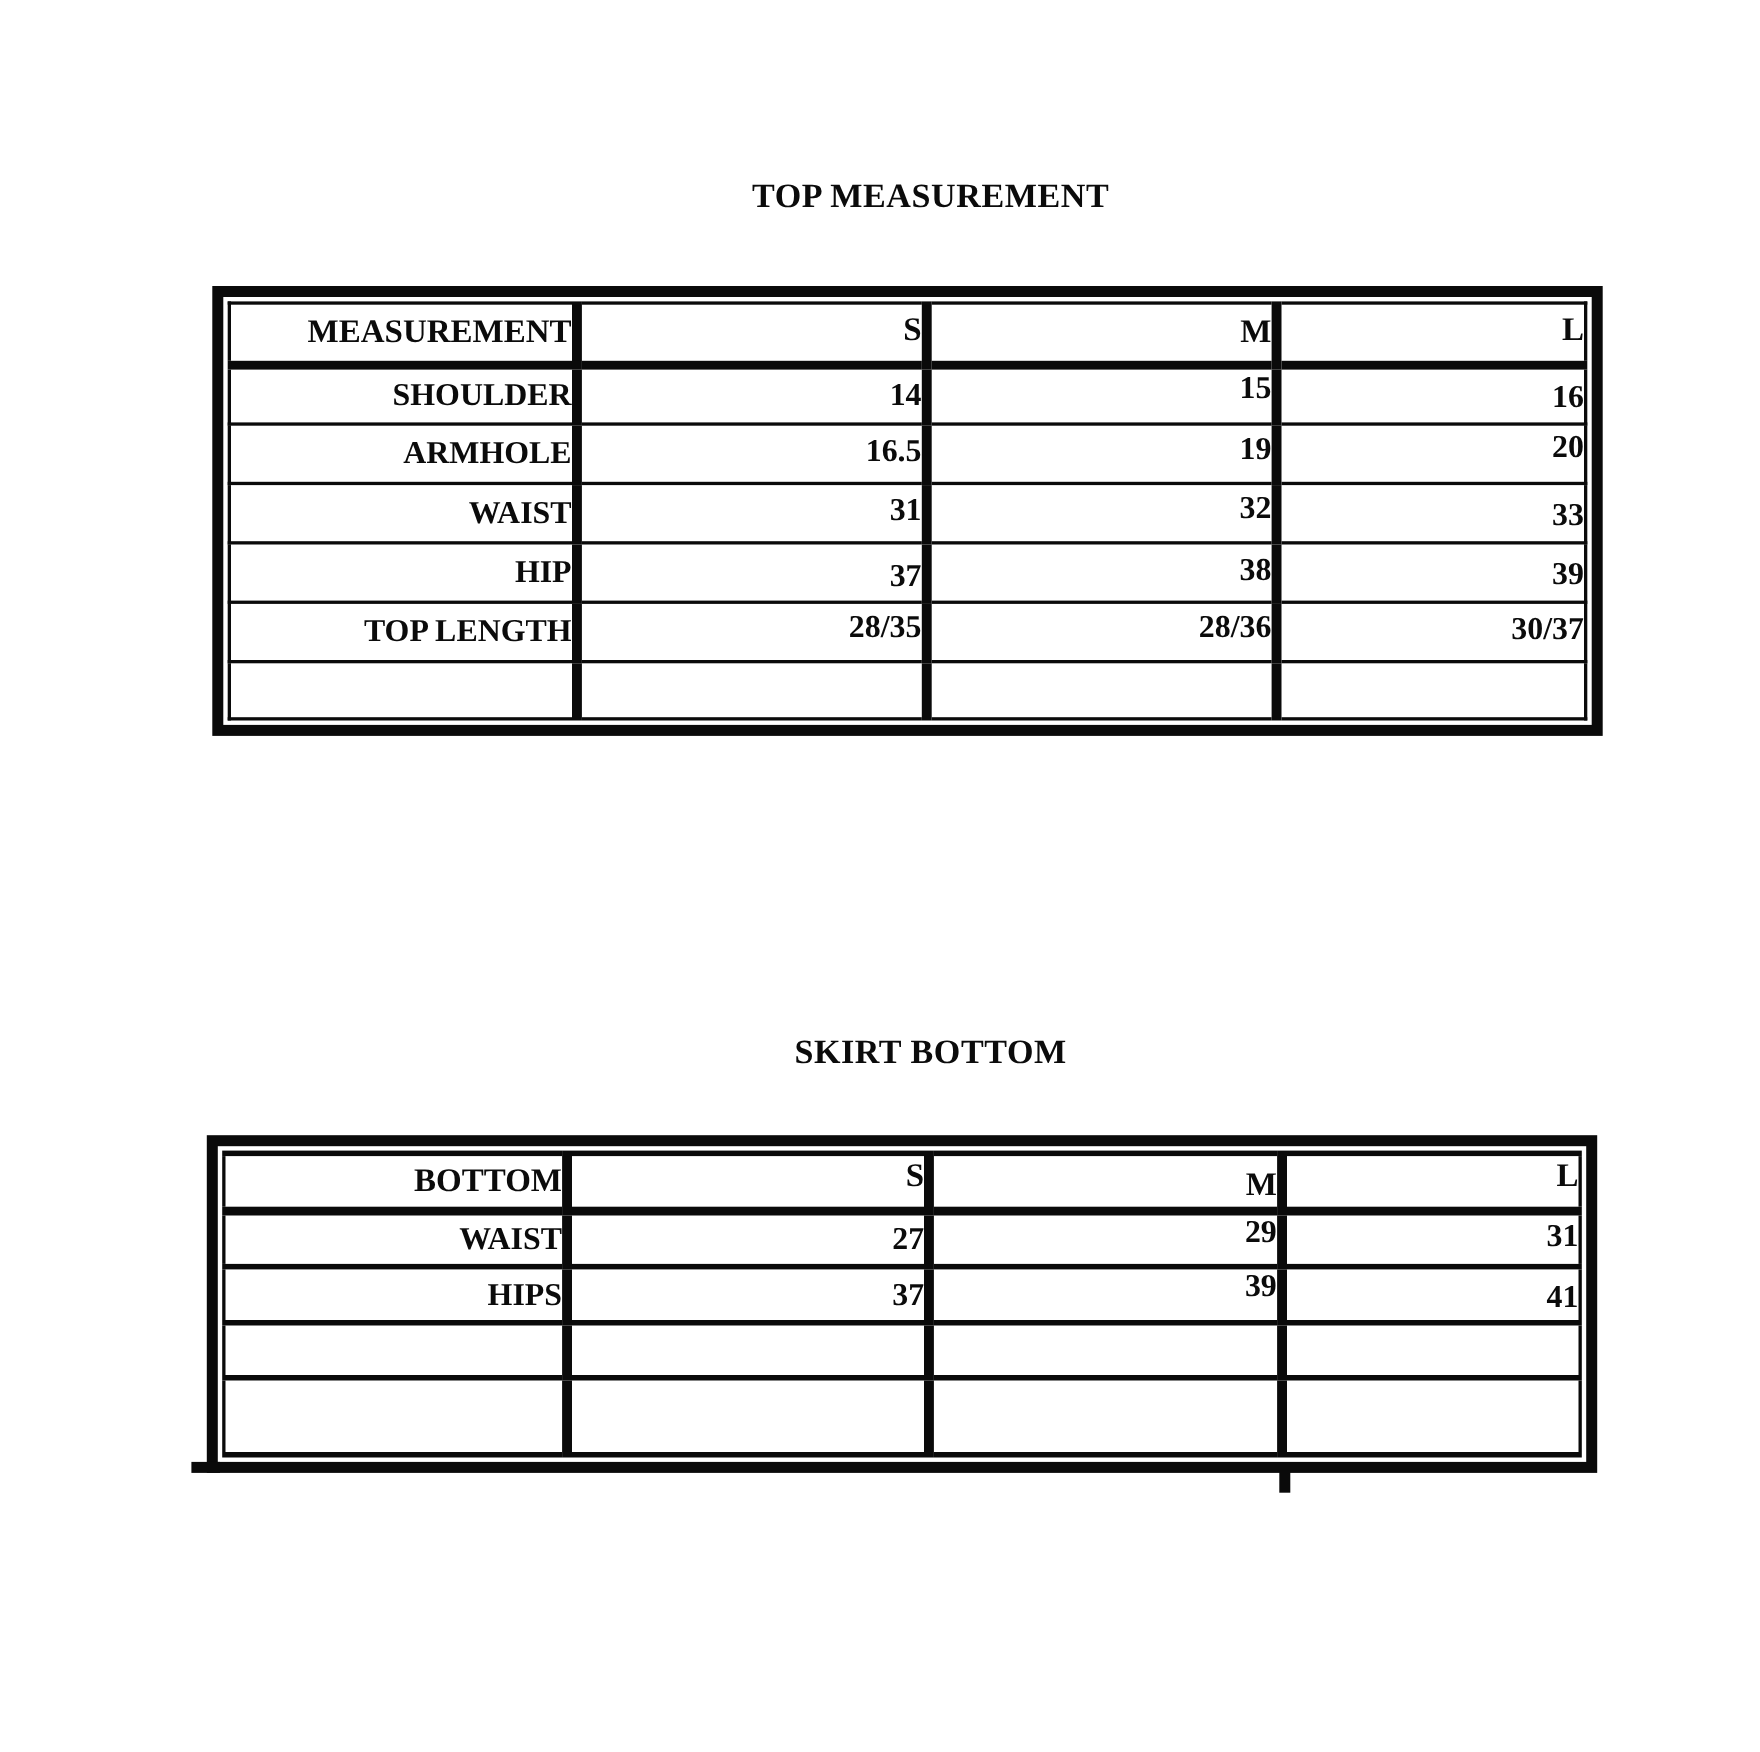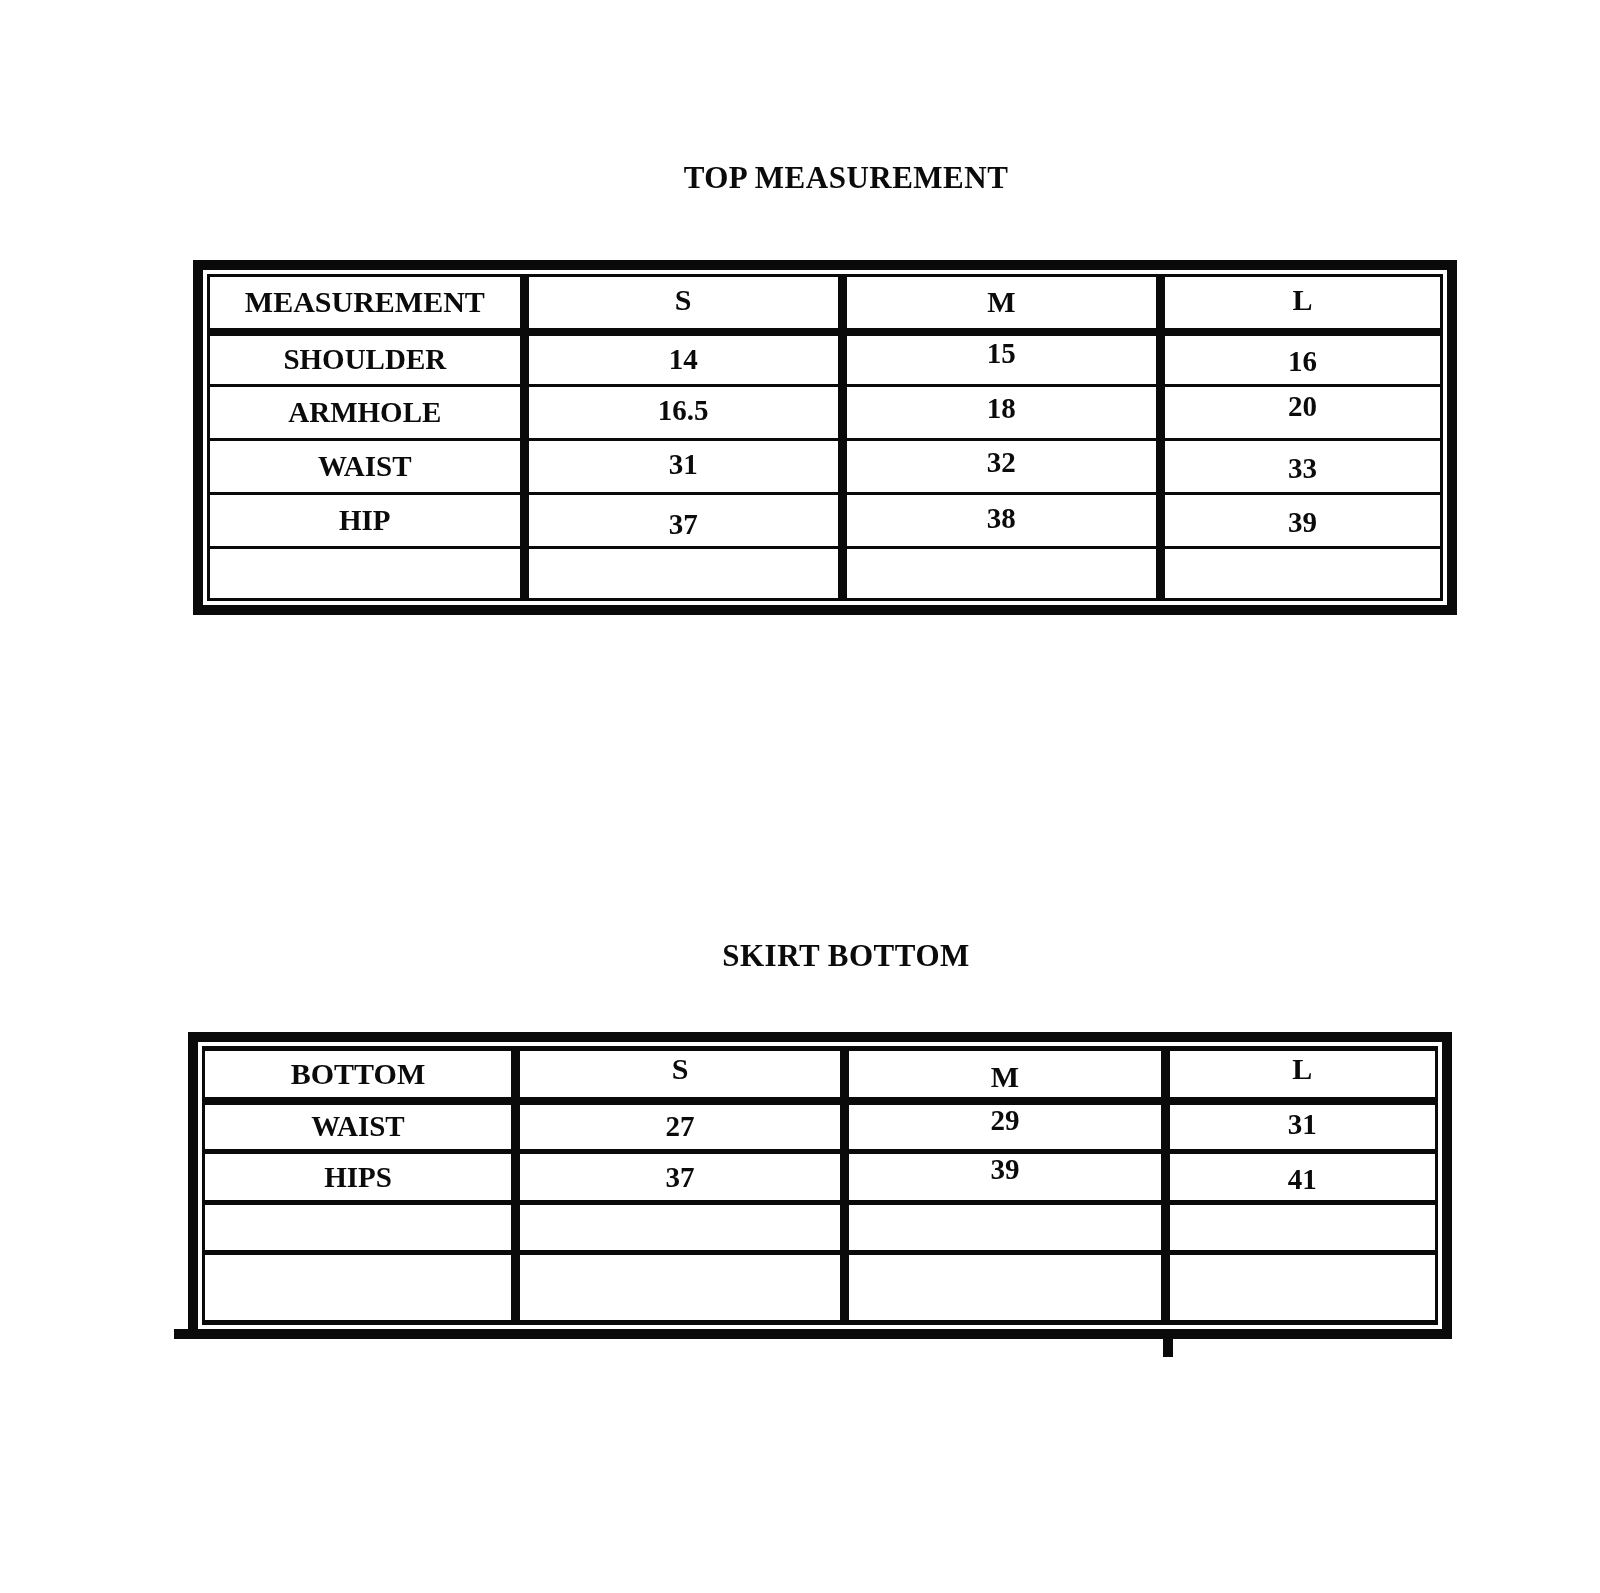--- a/index.html
+++ b/index.html
@@ -68,21 +68,21 @@
   
   table.size-table {
     width: 100%;
     border-collapse: collapse;
     table-layout: fixed;
   }
   table.size-table td {
     border: 3px solid #0a0a0a;
     border-left-width: 9px;
     border-right-width: 9px;
-    text-align: center;
+    text-align: right;
     vertical-align: middle;
     font-weight: bold;
     font-size: 29px;
     padding: 0;
     overflow: hidden;
   }
   table.size-table td:first-child { border-left-width: 3px; }
   table.size-table td:last-child  { border-right-width: 3px; }
   table.size-table thead td { border-bottom-width: 8px; font-size: 30px; }
   table.size-table td span {
@@ -169,34 +169,40 @@
       <tbody>
           <tr>
             <td><span>SHOULDER</span></td>
             <td><span>14</span></td>
             <td><span>15</span></td>
             <td><span>16</span></td>
           </tr>
           <tr>
             <td><span>ARMHOLE</span></td>
             <td><span>16.5</span></td>
-            <td><span>18</span></td>
+            <td><span>19</span></td>
             <td><span>20</span></td>
           </tr>
           <tr>
             <td><span>WAIST</span></td>
             <td><span>31</span></td>
             <td><span>32</span></td>
             <td><span>33</span></td>
           </tr>
           <tr>
             <td><span>HIP</span></td>
             <td><span>37</span></td>
             <td><span>38</span></td>
             <td><span>39</span></td>
+          </tr>
+          <tr>
+            <td><span>TOP LENGTH</span></td>
+            <td><span>28/35</span></td>
+            <td><span>28/36</span></td>
+            <td><span>30/37</span></td>
           </tr>
           <tr class="empty-row">
             <td></td>
             <td></td>
             <td></td>
             <td></td>
           </tr>
         </tbody>
     </table>
   </div>

